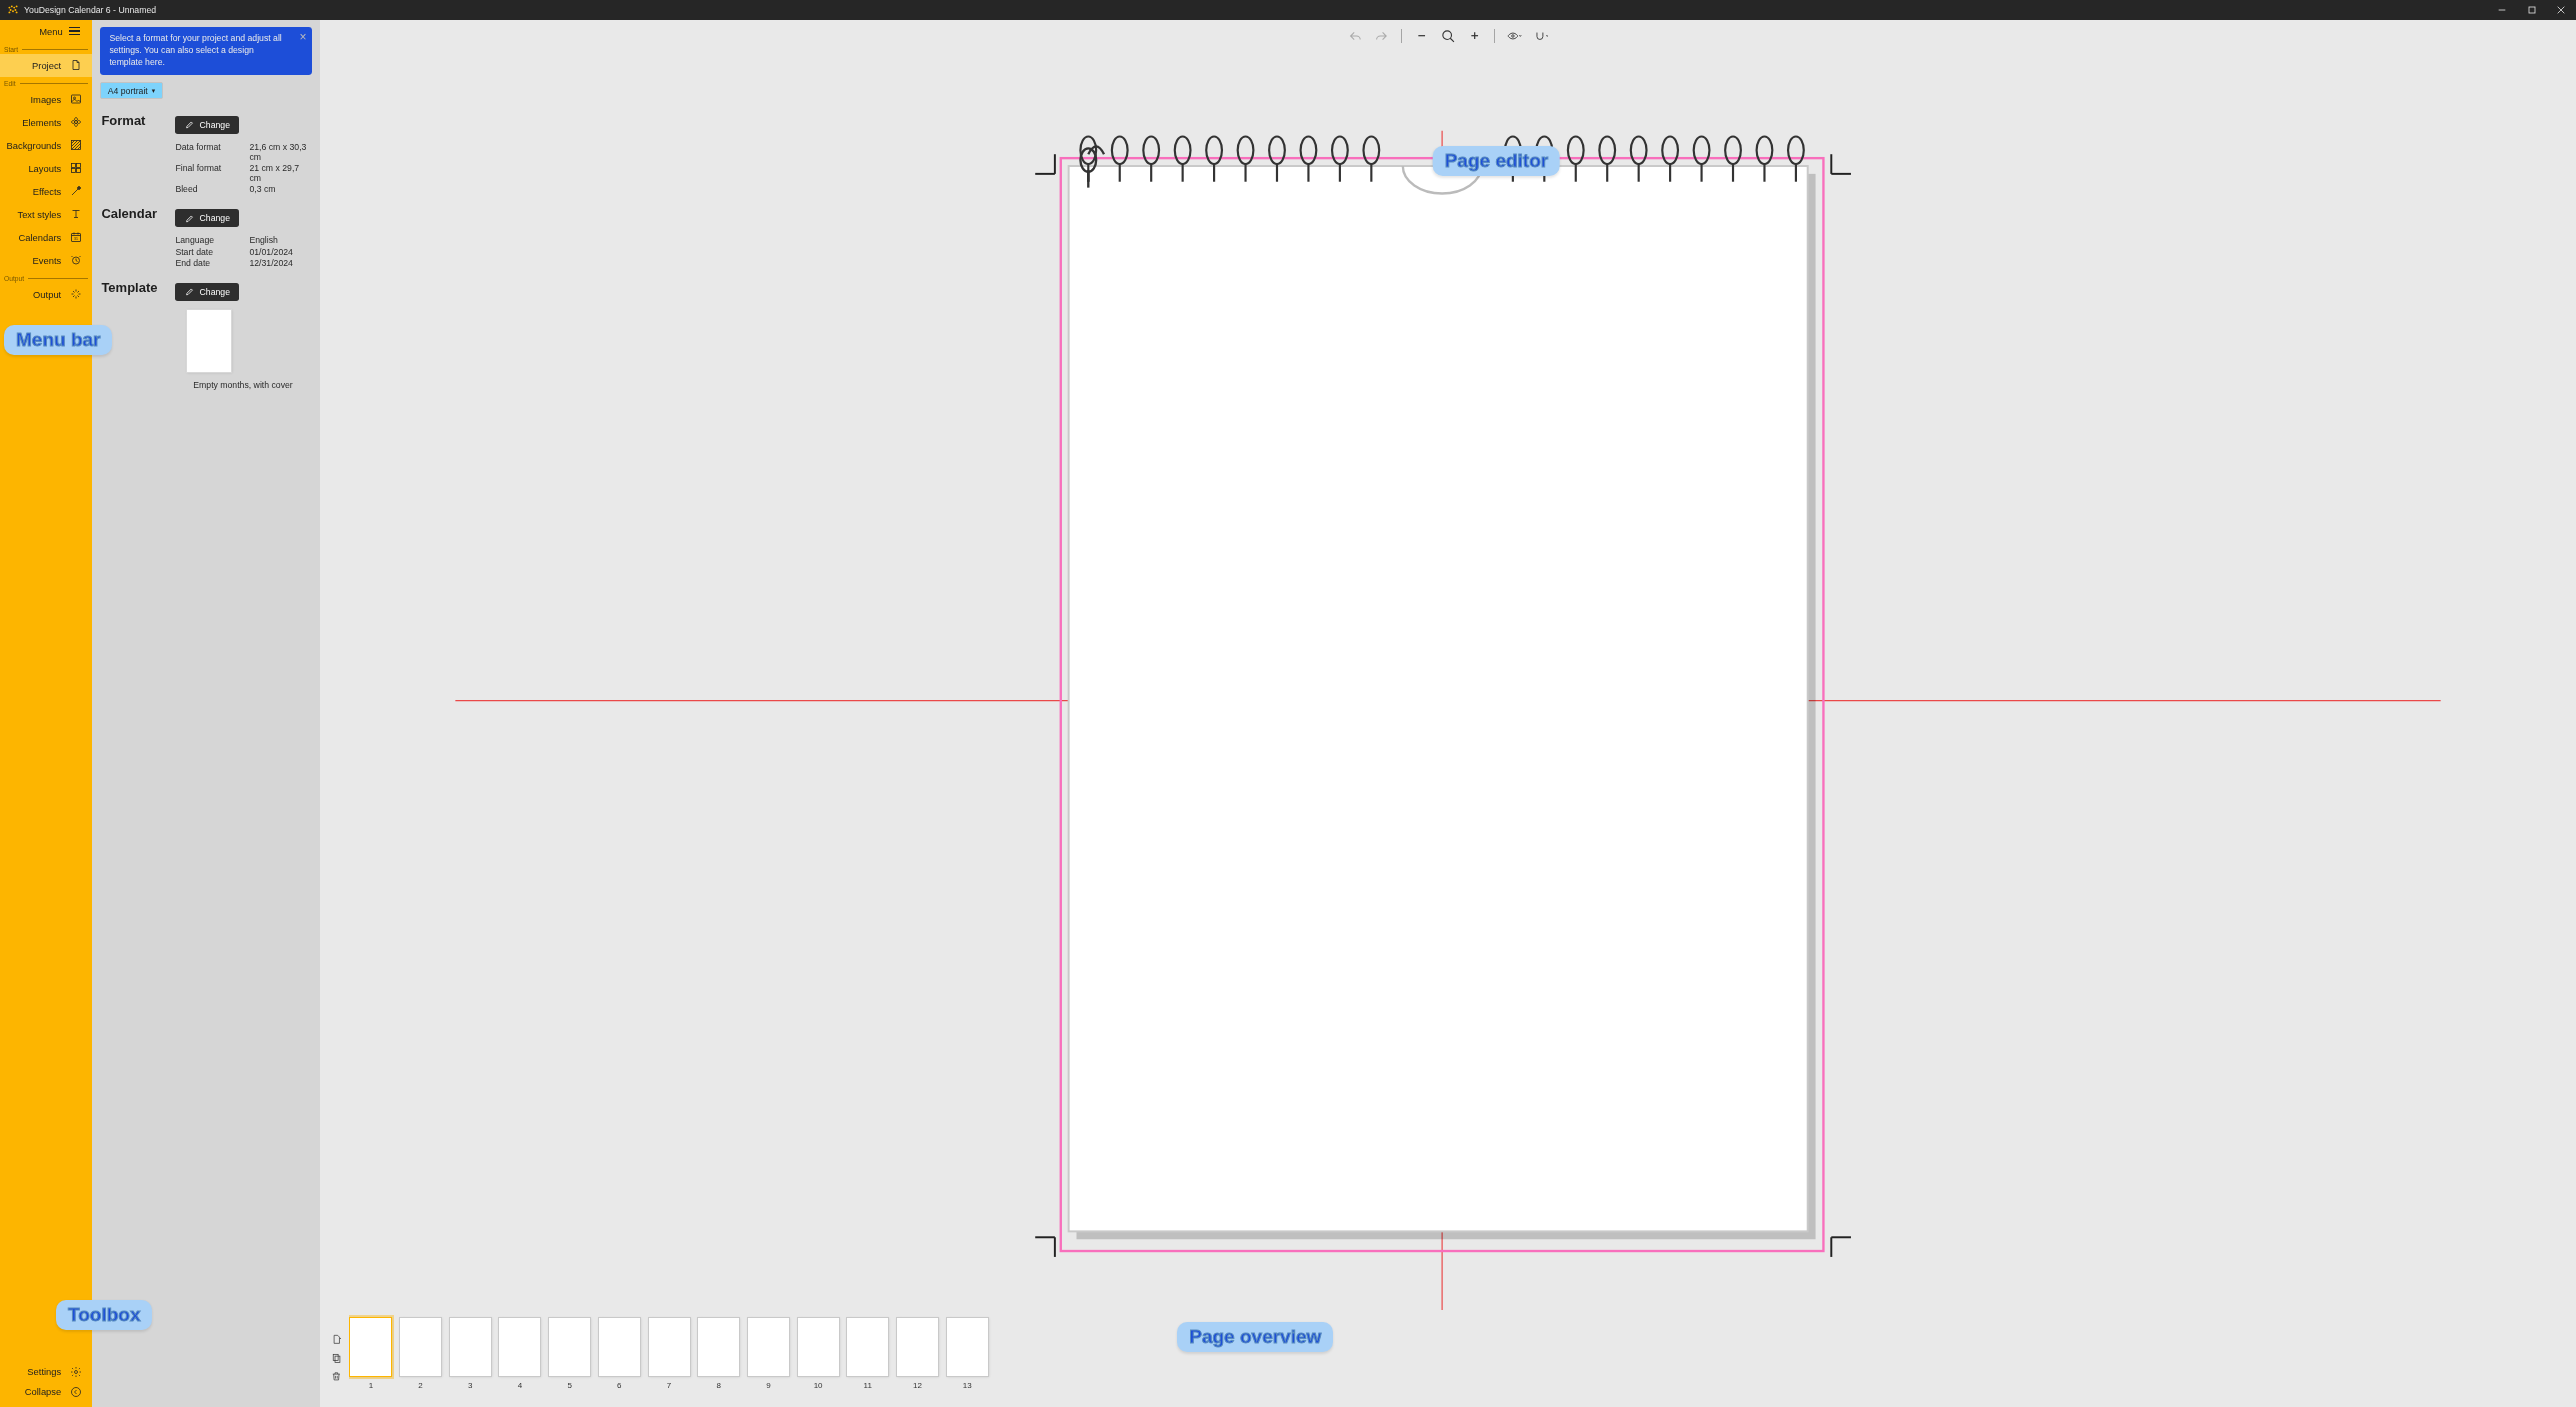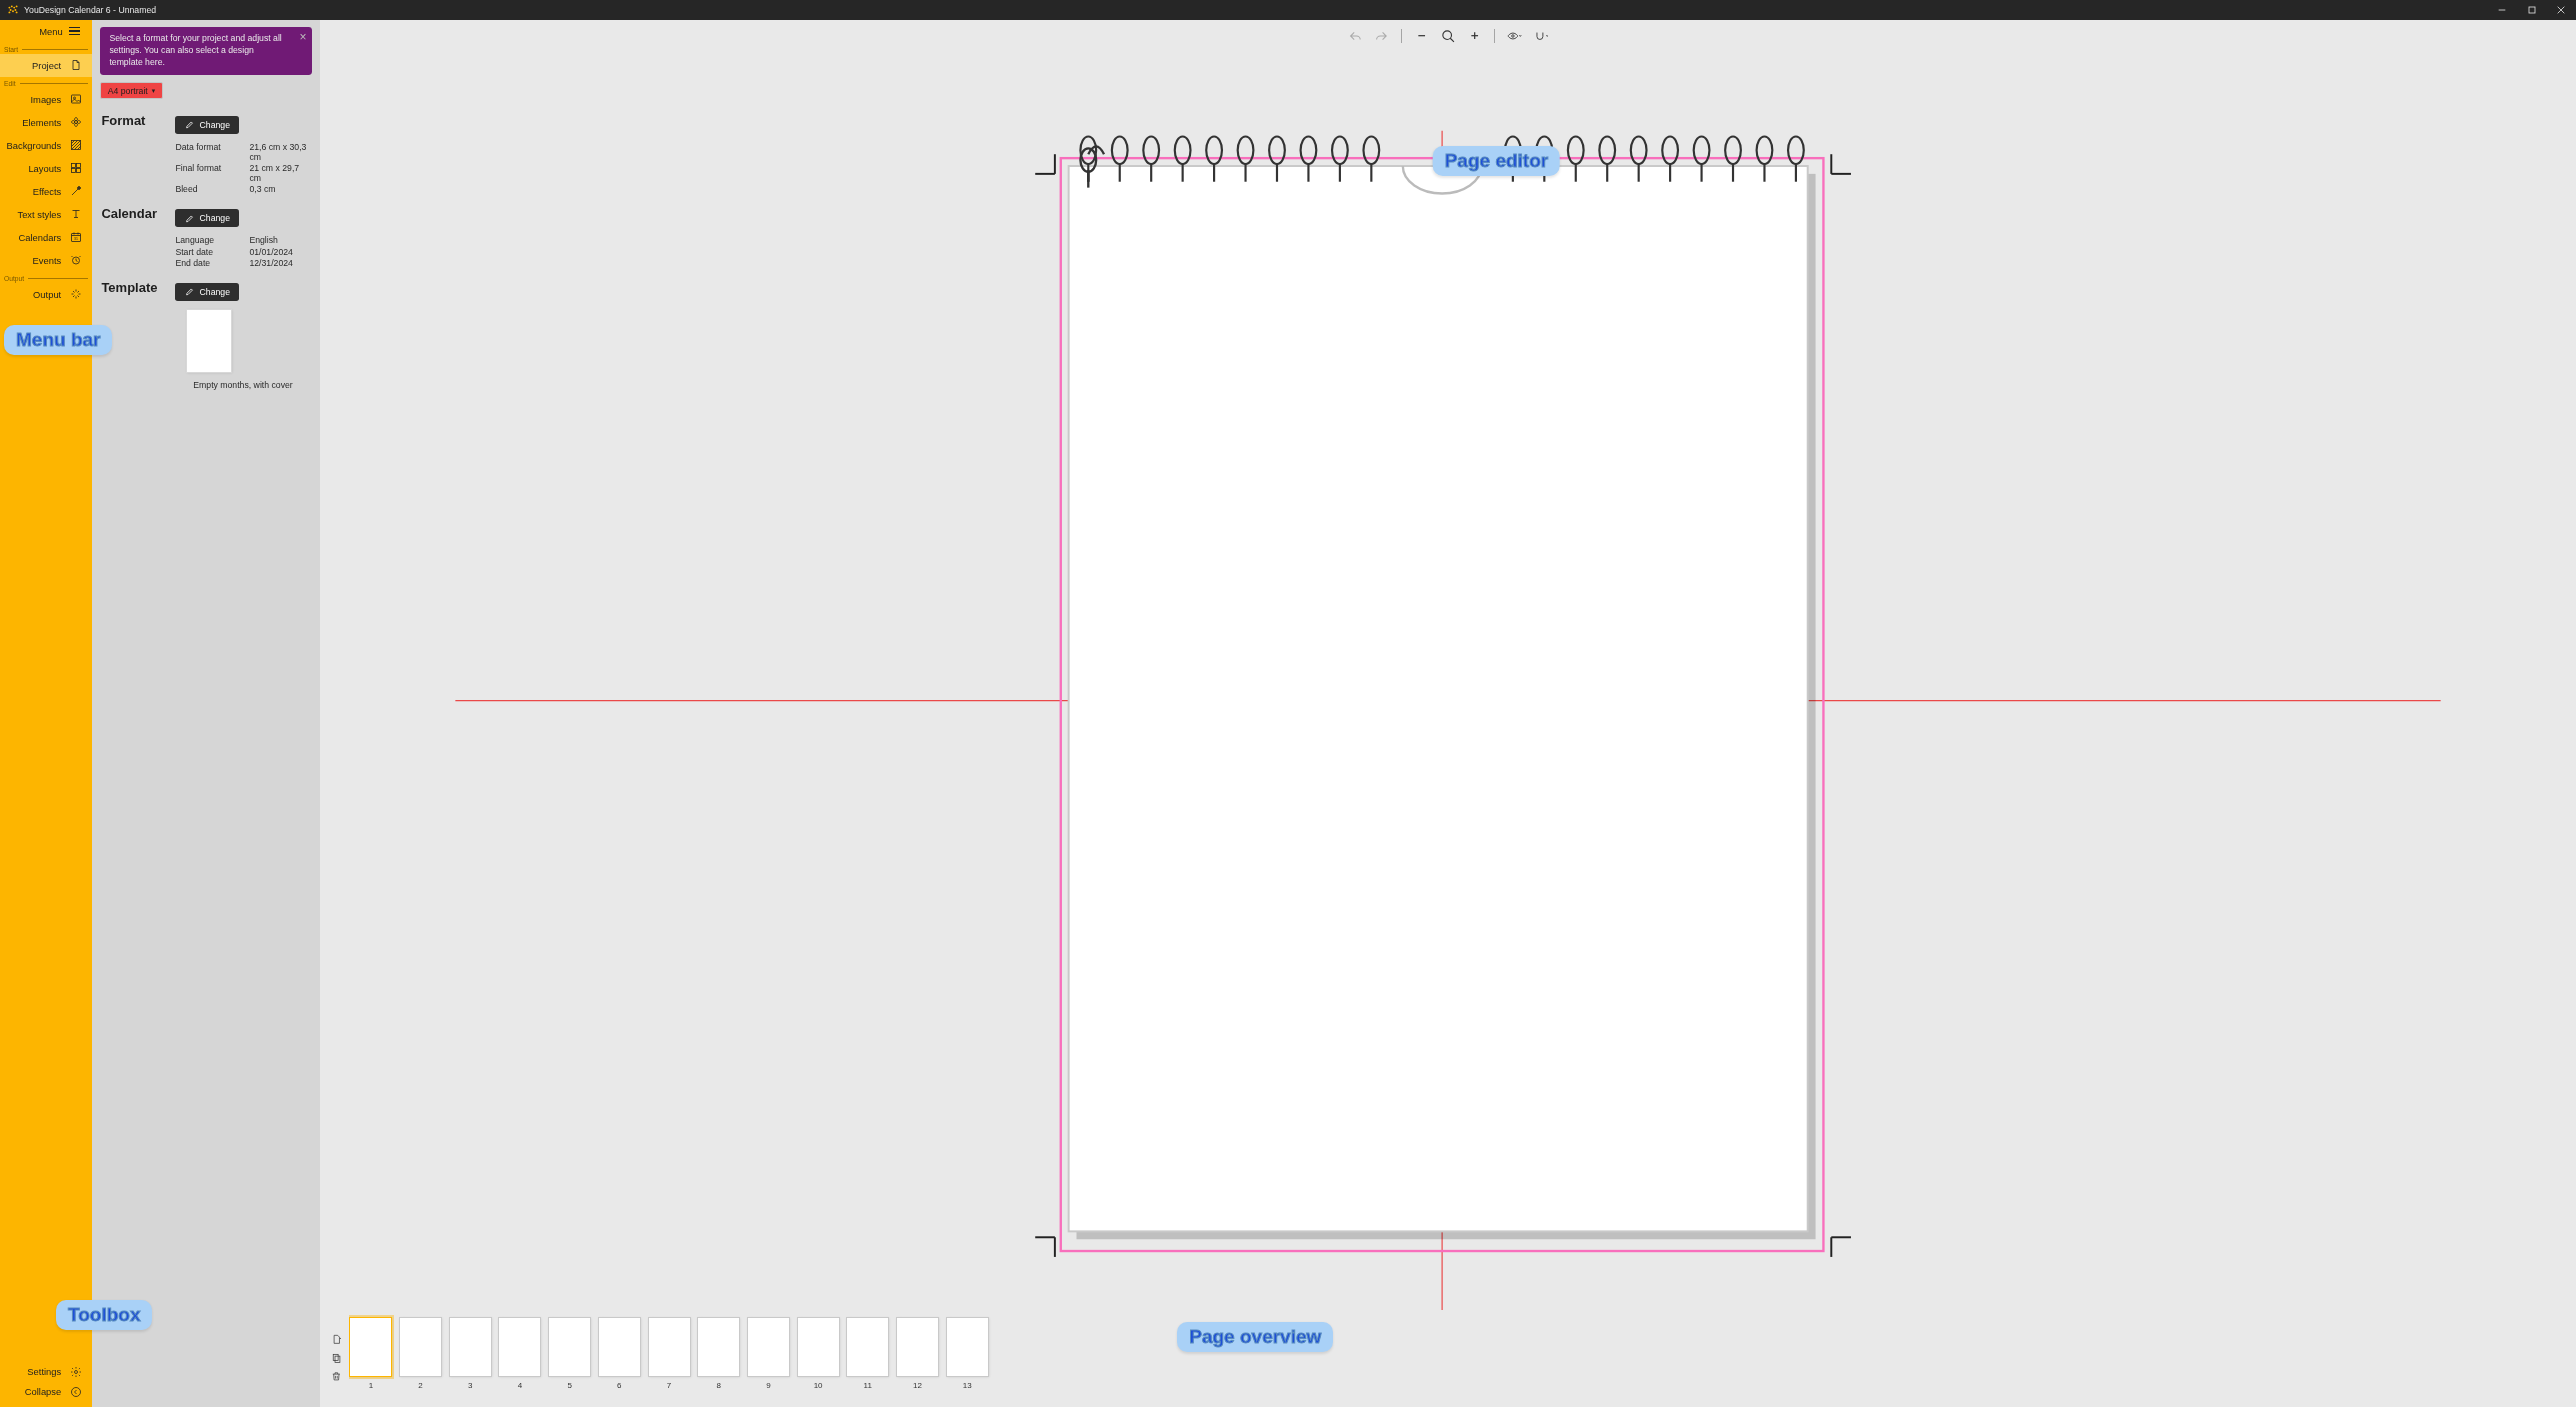--- a/index.html
+++ b/index.html
@@ -110,37 +110,37 @@
   .toolcol {
     width: 228px;
     background: var(--toolbox-bg);
     display:flex; flex-direction:column;
     flex-shrink:0;
     padding-bottom: 8px;
   }
 
   .info-bubble {
     margin:6.7px 8px 5.4px 8px;
-    background:#701a75;
+    background:#1d4ed8;
     color:#eaeaea;
     border-radius:3.4px;
     padding:6.7px 23px 6.7px 9.4px;
     font-size:8.7px;
     line-height:1.35;
     position:relative;
   }
   .info-bubble .close {
     position:absolute; top:4px; right:5.4px;
     font-size:12px; color:#bbb; line-height:1;
   }
 
   .format-picker {
     margin:1.3px 8px;
     display:inline-flex; align-items:center;
-    background:#ef4444;
+    background:#7dd3fc;
     border:0.7px solid #c3c3c3;
     border-radius:2px;
     padding:2.7px 6.7px;
     font-size:8.7px;
     width:max-content;
   }
   .format-picker .caret { margin-left:4px; font-size:6.7px; }
 
   .tool-section { margin: 12px 9.4px 0 9.4px; }
   .tool-section h4 {

